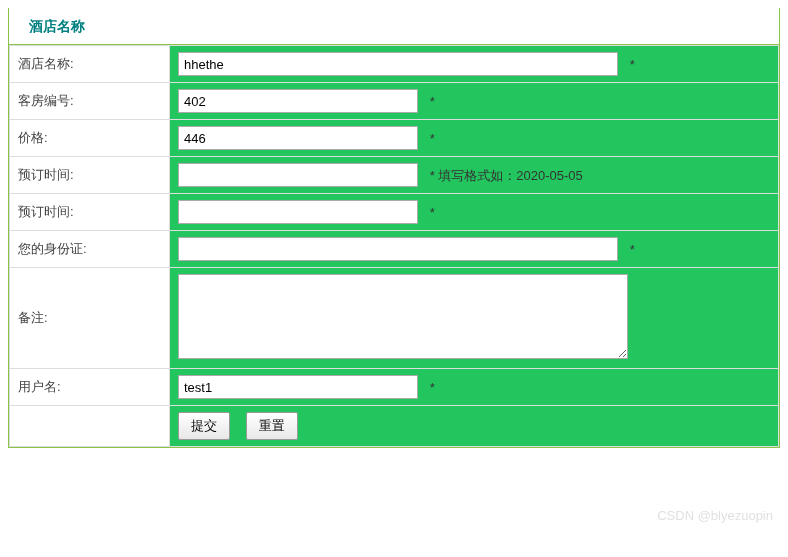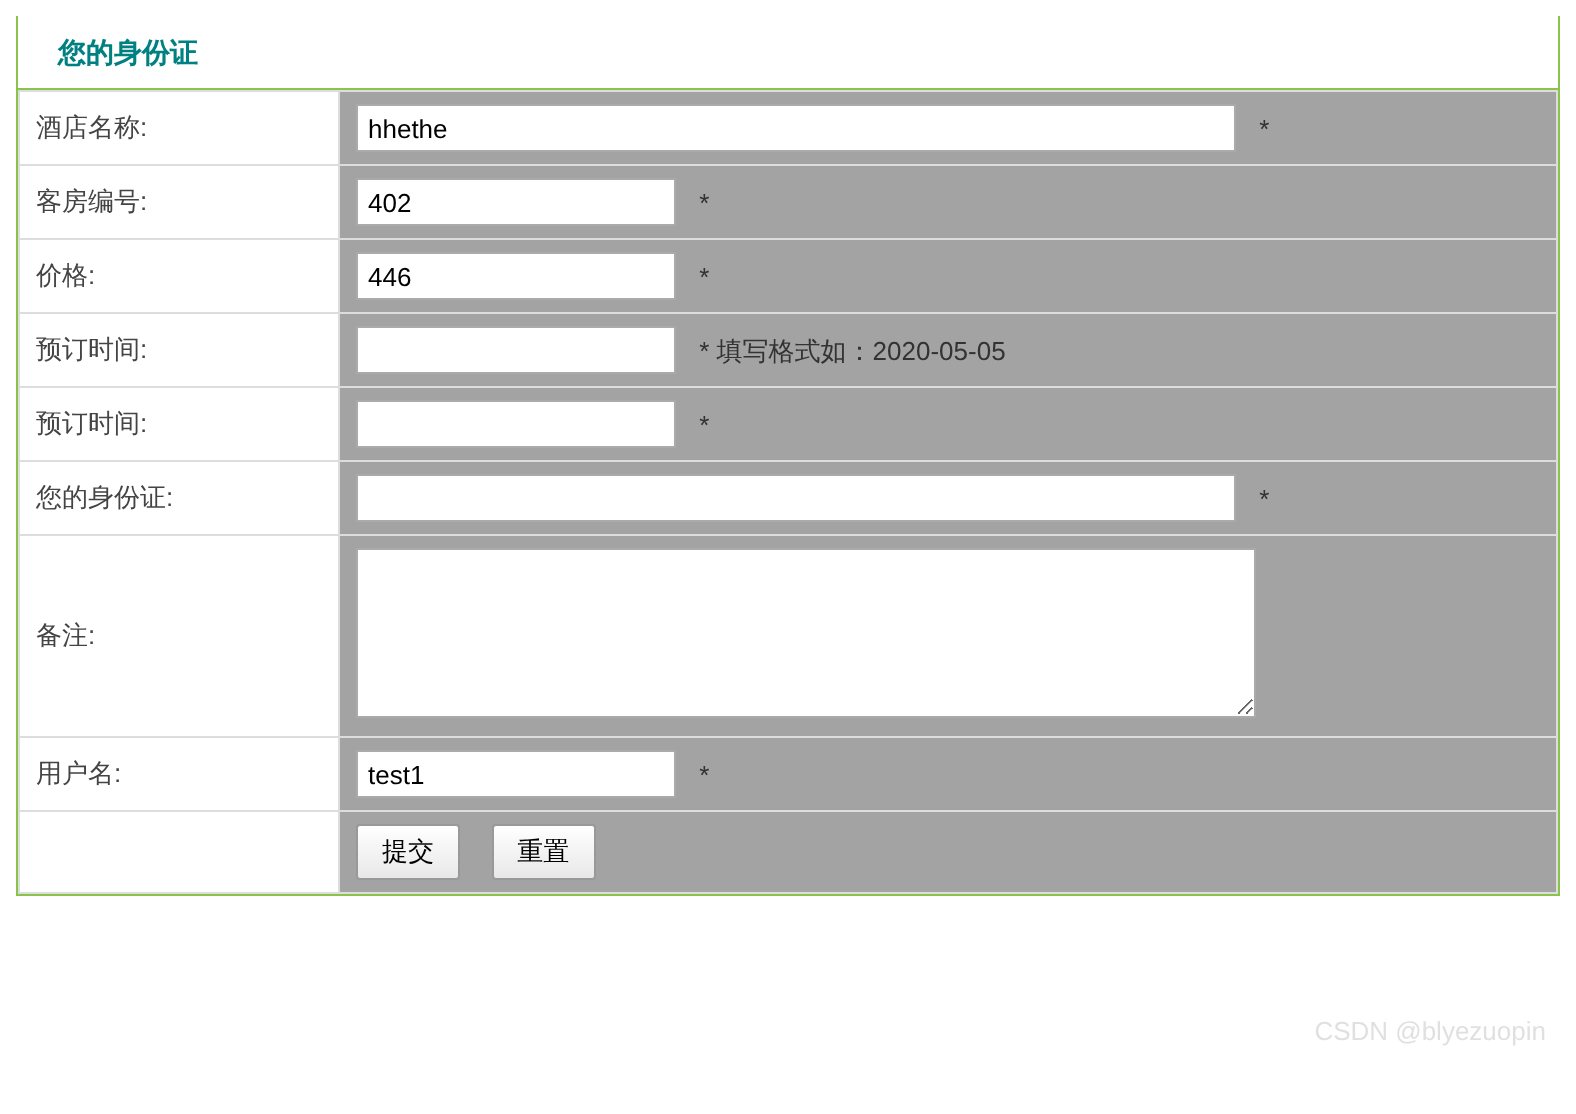--- a/index.html
+++ b/index.html
@@ -36,31 +36,31 @@
       border: 1px solid #ddd;
       padding: 6px 8px;
       vertical-align: middle;
     }
     .form-table td.label-cell {
       width: 160px;
       color: #444;
       background: #fff;
     }
     .form-table td.input-cell {
-      background: #a3a3a3;
+      background: #22c55e;
     }
     input[type="text"] {
       border: 1px solid #aaa;
       padding: 3px 5px;
       font-size: 13px;
       height: 24px;
       background: #fff;
     }
     input.w-short {
-      width: 160px;
+      width: 240px;
     }
     input.w-long {
       width: 440px;
     }
     textarea {
       border: 1px solid #aaa;
       padding: 3px 5px;
       font-size: 13px;
       width: 450px;
       height: 85px;
@@ -87,21 +87,21 @@
       color: #ccc;
       font-size: 13px;
       opacity: 0.6;
     }
   </style>
 </head>
 <body>
 
 <div class="container">
   <div class="header">
-    <span class="header-title">您的身份证</span>
+    <span class="header-title">酒店名称</span>
   </div>
   <table class="form-table">
     <tbody>
         <tr>
       <td class="label-cell">酒店名称:</td>
       <td class="input-cell">
         <input type="text" class="w-long" value="hhethe" style="">
         <span class="hint">*</span>
       </td>
     </tr>

